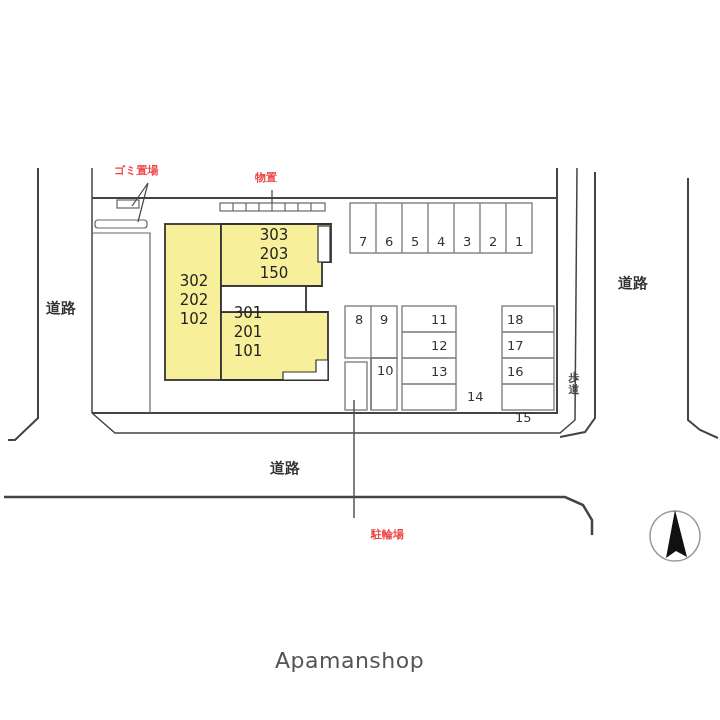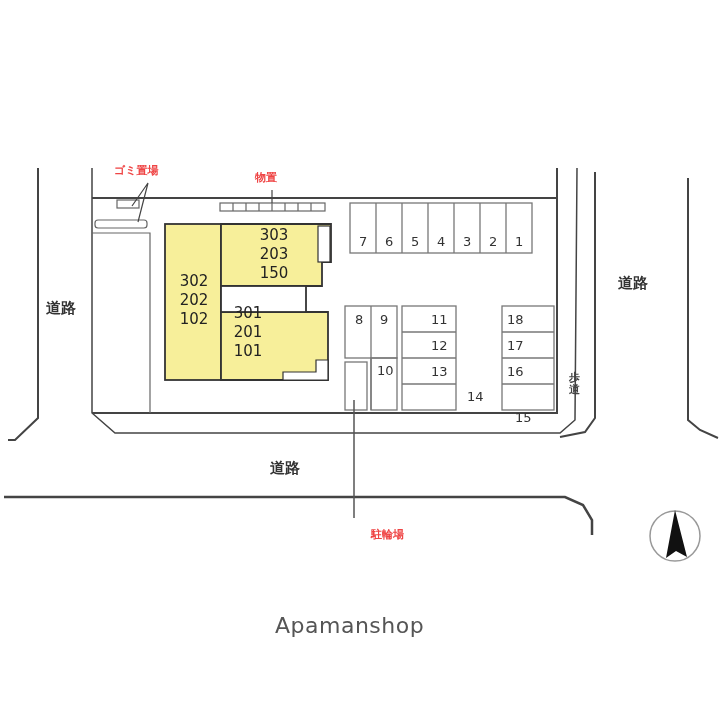--- a/index.html
+++ b/index.html
@@ -3,21 +3,21 @@
   <meta charset="utf-8">
   <style>
     html, body { margin: 0; padding: 0; background: #ffffff; }
     body { width: 720px; height: 720px; position: relative; overflow: hidden; font-family: "DejaVu Sans", sans-serif; }
     svg { position: absolute; left: 0; top: 0; }
     .lbl { position: absolute; color: #333; font-family: "DejaVu Sans", sans-serif; white-space: nowrap; }
     .road { font-size: 15px; font-weight: bold; color: #333; }
     .unit { font-size: 15px; color: #222; text-align: center; line-height: 19px; font-family: "DejaVu Sans", sans-serif; }
     .num { font-size: 13px; color: #333; font-family: "DejaVu Sans", sans-serif; }
     .small { font-size: 11px; font-weight: bold; color: #ef4444; }
-    .vert { font-size: 11px; font-weight: bold; color: #444; line-height: 12px; width: 12px; white-space: normal; text-align:right; }
+    .vert { font-size: 11px; font-weight: bold; color: #444; line-height: 12px; width: 12px; white-space: normal; text-align:center; }
     .brand { font-size: 22px; color: #555; letter-spacing: 0.5px; font-family: "DejaVu Sans", sans-serif; }
   </style>
 </head>
 <body>
 
 <svg width="720" height="720" viewBox="0 0 720 720">
   <g fill="none" stroke="#444" stroke-width="2">
 
     <path d="M38 168 L38 418 L15 440 L8 440"></path>
 
@@ -131,13 +131,13 @@
 <div class="lbl num" style="left:431px;top:312px;">11</div>
 <div class="lbl num" style="left:431px;top:338px;">12</div>
 <div class="lbl num" style="left:431px;top:364px;">13</div>
 <div class="lbl num" style="left:431px;top:389px;margin-left:36px;">14</div>
 
 <div class="lbl num" style="left:507px;top:312px;">18</div>
 <div class="lbl num" style="left:507px;top:338px;">17</div>
 <div class="lbl num" style="left:507px;top:364px;">16</div>
 <div class="lbl num" style="left:507px;top:410px;margin-left:8px;">15</div>
 
-<div class="lbl brand" style="left:275px;top:613px;text-align:right;">Apamanshop</div>
+<div class="lbl brand" style="left:275px;top:648px;text-align:right;">Apamanshop</div>
 
 </body></html>

